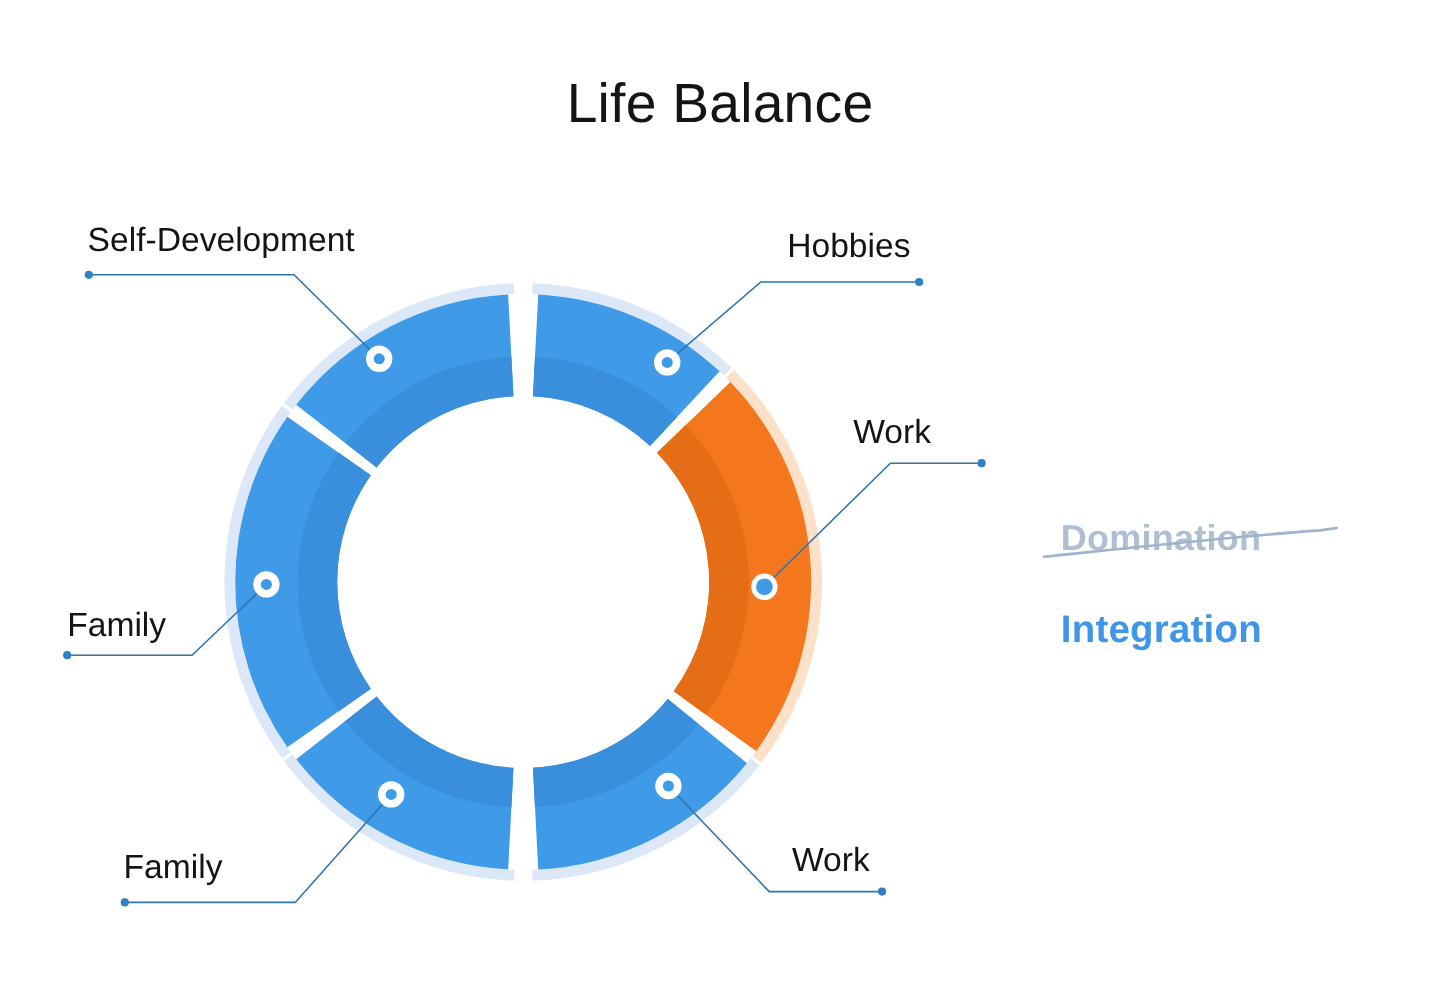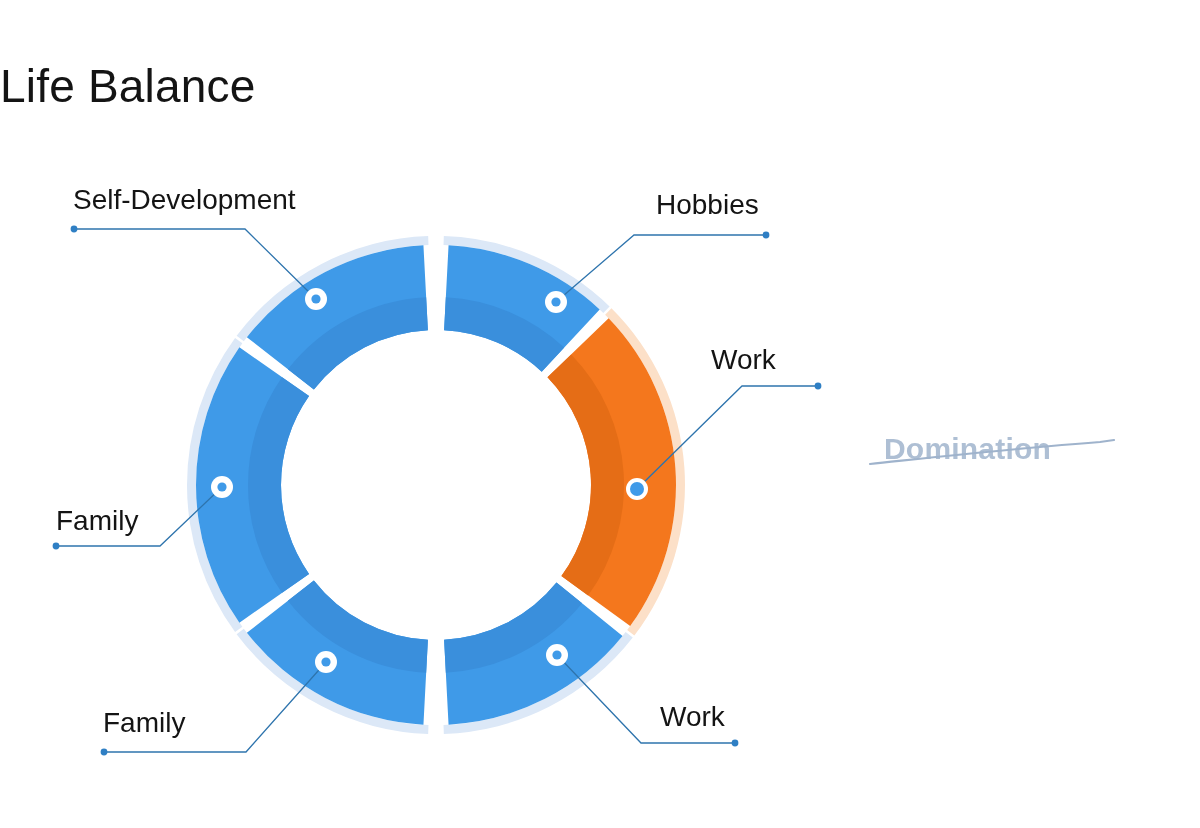--- a/index.html
+++ b/index.html
@@ -19,20 +19,21 @@
     position: absolute;
     left: 0; top: 0;
     width: 1200px;
     height: 828px;
   }
   .chart-title {
     position: absolute;
     left: 0;
     top: 58px;
     width: 1200px;
+    text-align: center;
     font-size: 46px;
     font-weight: 400;
     letter-spacing: 0.2px;
     color: #141414;
     line-height: 56px;
   }
   svg.donut-svg {
     position: absolute;
     left: 0;
     top: 0;
@@ -177,13 +178,14 @@
       <div class="leader-label" style="left: 56px; top: 508px;">Family</div>
       <div class="leader-label" style="left: 73px; top: 187px;">Self-Development</div>
     </div>
 
   <div class="side-note note-struck">Domination</div>
 
   <svg class="strike-svg" viewBox="0 0 260 56">
     <path d="M2 40 C 60 34, 150 24, 232 18 L 246 16" fill="none" stroke="#9fb3cc" stroke-width="2.2" stroke-linecap="round"></path>
   </svg>
 
+  <div class="side-note note-accent">Integration</div>
 </div>
 
 </body></html>

